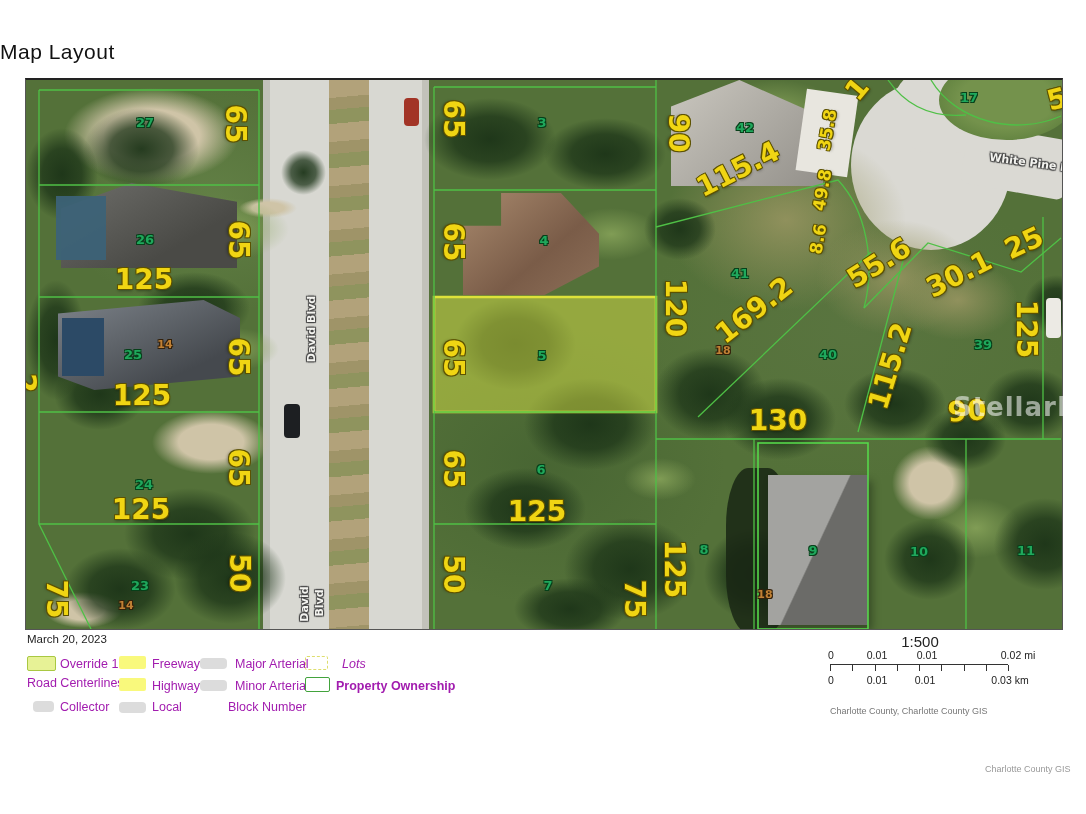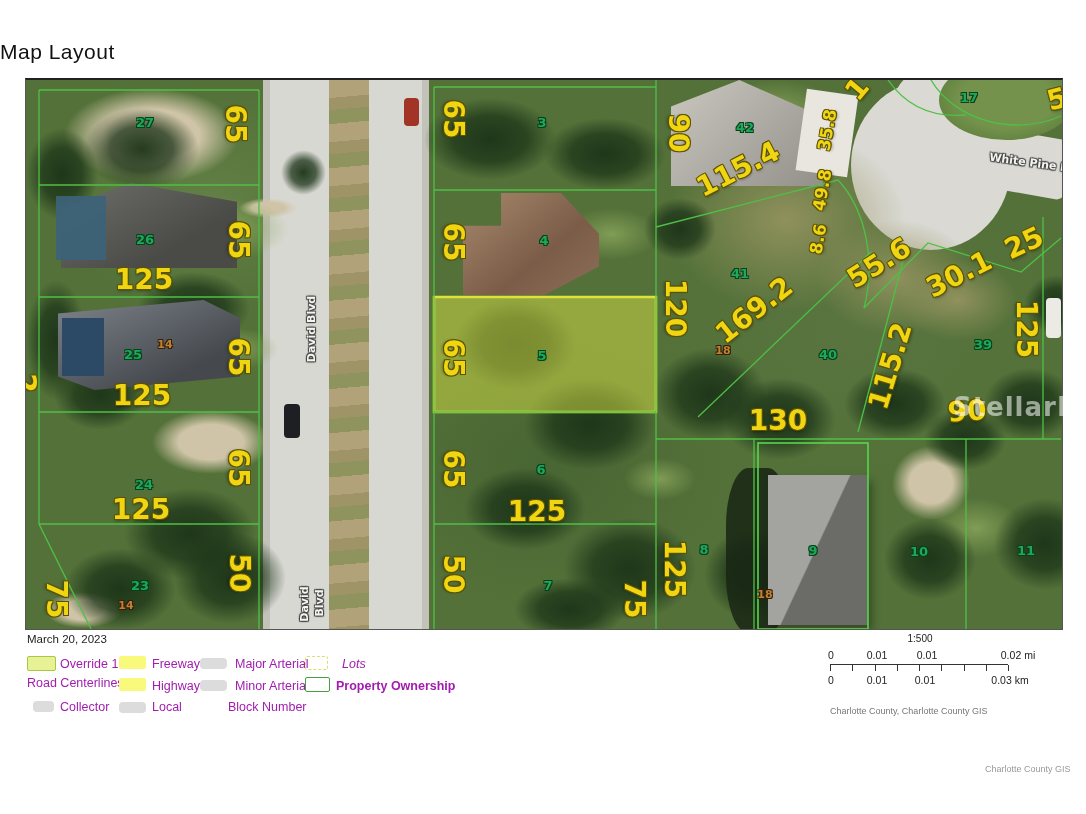--- a/index.html
+++ b/index.html
@@ -79,21 +79,21 @@
   .leg-date{position:absolute;font-size:11.5px;color:#222;}
   .sw{position:absolute;border-radius:2px;}
   .sw-override{background:#e7f296;border:1.5px solid #a9c842;width:27px;height:13px;}
   .sw-yellow{background:#f9f97c;width:27px;height:13px;}
   .sw-gray{background:#dcdcdc;border-radius:4px;width:27px;height:11px;}
   .sw-gray.sm{width:21px;}
   .sw-lots{border:1.5px dashed #dede6e;width:21px;height:12px;background:transparent;}
   .sw-prop{border:1.5px solid #42a33c;width:23px;height:13px;background:#fff;}
 
   
-  .sb-ratio{position:absolute;left:830px;top:633px;width:180px;text-align:center;font-size:10px;color:#222;}
+  .sb-ratio{position:absolute;left:830px;top:633px;width:180px;text-align:center;font-size:15px;color:#222;}
   .sb-lab{position:absolute;font-size:10.5px;color:#222;transform:translateX(-50%);}
   .sb-bar{position:absolute;left:830px;top:664px;width:178px;height:7px;border-top:1.5px solid #333;}
   .sb-bar i{position:absolute;top:0;width:1px;height:6px;background:#333;}
   .credit{position:absolute;font-size:9px;color:#777;}
 </style>
 </head>
 <body>
 
 <div class="page-title">Map Layout</div>
 

